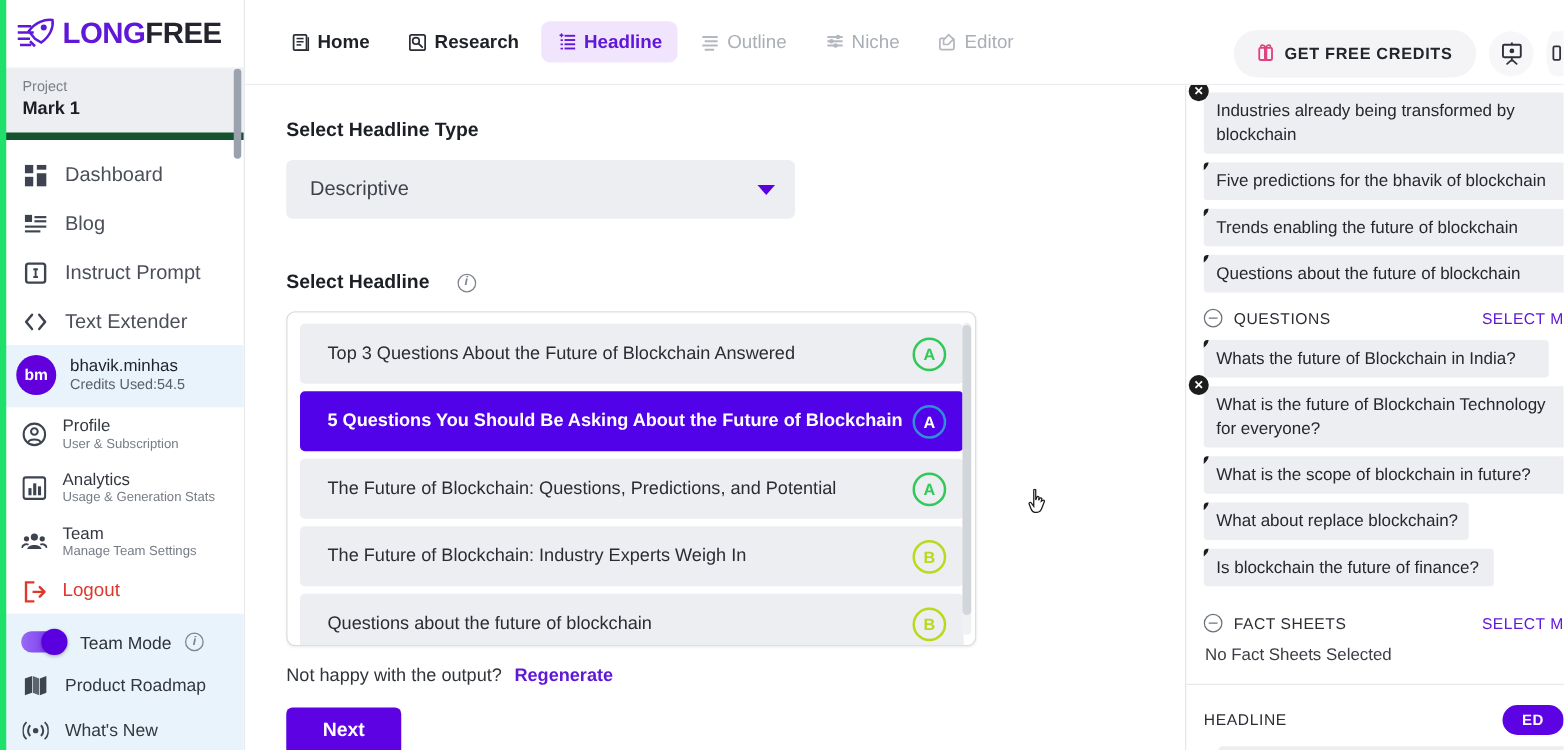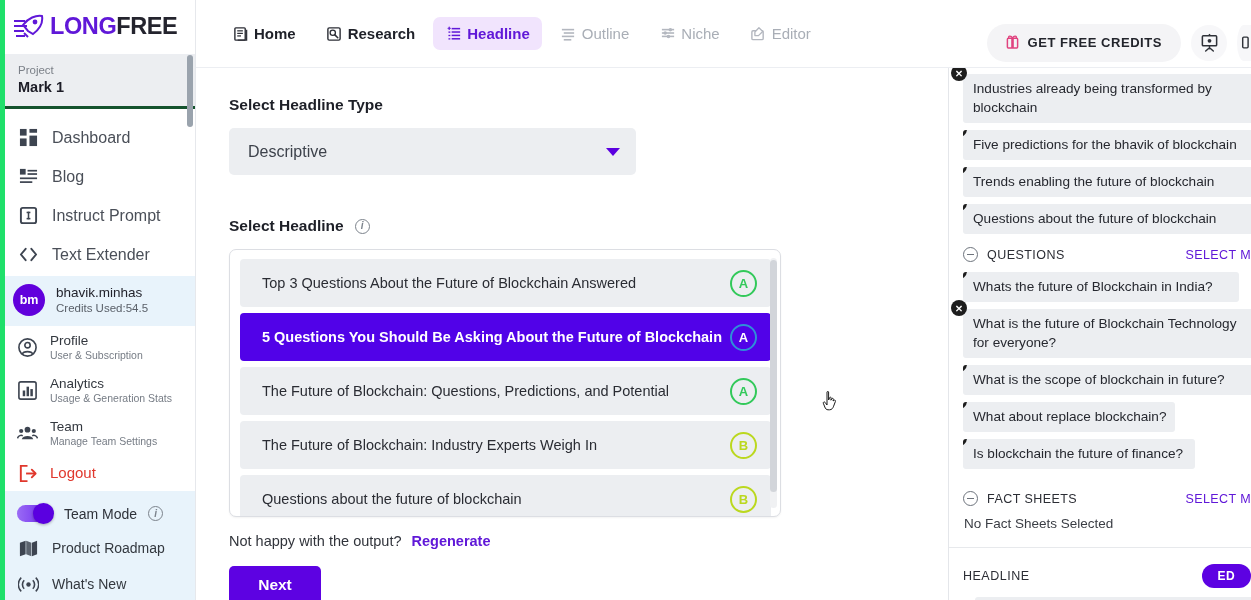--- a/index.html
+++ b/index.html
@@ -33,21 +33,21 @@
     background: #fff;
   }
   .rocket-icon { width: 30px; height: 26px; flex: 0 0 30px; }
   .brand-text { font-size: 23.5px; font-weight: 700; letter-spacing: -0.4px; line-height: 1; }
   .brand-text .b1 { color: #6018d8; }
   .brand-text .b2 { color: #24242e; }
 
   .project-card {
     background: #eceef1;
     padding: 8px 0 9px 18px;
-    border-bottom: 3px solid #14532d;
+    border-bottom: 6px solid #14532d;
   }
   .project-label { font-size: 11.5px; color: #7b8088; line-height: 15px; }
   .project-name { font-size: 14.5px; font-weight: 700; color: #1c1c26; line-height: 19px; }
 
   .nav-list { padding-top: 9px; }
   .nav-item {
     display: flex; align-items: center; gap: 13px;
     padding: 9px 0 9px 18px;
     cursor: pointer;
   }
@@ -161,21 +161,21 @@
   .select-box {
     margin-top: 14px;
     width: 407px; height: 47px;
     background: #eceef1; border-radius: 5px;
     display: flex; align-items: center; justify-content: space-between;
     padding: 0 16px 0 19px; cursor: pointer;
   }
   .select-value { font-size: 16px; color: #3d424b; }
   .caret { width: 0; height: 0; border-left: 7px solid transparent; border-right: 7px solid transparent; border-top: 8px solid #5b00e0; }
 
-  .sel-headline-row { margin-top: 42px; display: flex; align-items: center; gap: 11px; }
+  .sel-headline-row { margin-top: 42px; display: flex; align-items: center; gap: 22px; }
 
   .headline-box {
     margin-top: 14px;
     width: 552px; height: 268px;
     border: 1px solid #dcdee3; border-radius: 7px;
     background: #fff;
     padding: 9px 9px 9px 10px;
     position: relative; overflow: hidden;
     box-shadow: 0 1px 2px rgba(0,0,0,.05);
   }

